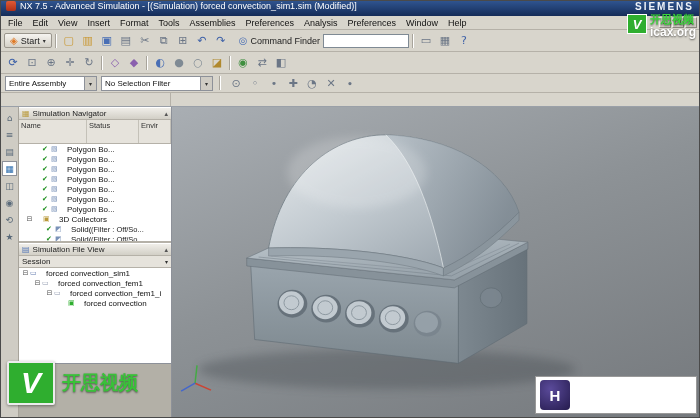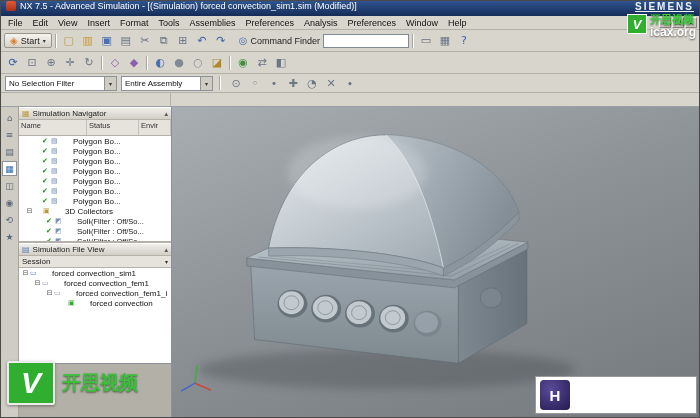--- a/index.html
+++ b/index.html
@@ -4,21 +4,21 @@
 <style>
   * { box-sizing:border-box; margin:0; padding:0; }
   html,body { width:700px; height:418px; overflow:hidden; }
   body { font-family:"Liberation Sans","DejaVu Sans",sans-serif; background:#d8d5cc; }
   .window { position:relative; width:700px; height:418px; display:flex; flex-direction:column; border:1px solid #4a4a4a; background:#d8d5cc; }
 
   
   .titlebar { height:15px; background:linear-gradient(#2f548f,#152c58); color:#fff; display:flex; gap:4px; padding:0 5px; font-size:9px; flex:0 0 auto; }
   .nx-logo { width:10px; height:10px; background:linear-gradient(#e05a35,#b03018); border-radius:2px; flex:0 0 auto; }
   .title-text { flex:1; white-space:nowrap; overflow:hidden; text-overflow:ellipsis; }
-  .brand { font-weight:bold; letter-spacing:2px; font-size:10px; color:#eef2f8;text-decoration:underline; }
+  .brand { font-weight:bold; letter-spacing:2px; font-size:10px; color:#eef2f8; }
 
   
   .menubar { height:14px; background:#d8d5cc; border-bottom:1px solid #b5b1a8; display:flex; align-items:center; font-size:9px; padding:0 2px; flex:0 0 auto; }
   .menu-items { display:flex; }
   .menu-item { padding:0 5px; color:#111; cursor:default; }
   .mdi-btns { margin-left:auto; display:flex; gap:1px; }
   .mdi-btn { width:12px; height:11px; background:#cdc9c0; border:1px solid #f5f3ef; border-right-color:#8a867d; border-bottom-color:#8a867d; font-size:7px; line-height:9px; text-align:center; color:#222; }
 
   
   .toolbar { height:22px; background:#d8d5cc; border-bottom:1px solid #b5b1a8; display:flex; align-items:center; gap:1px; padding:0 3px; font-size:9px; flex:0 0 auto; }
@@ -49,29 +49,29 @@
   .resource { width:18px; background:#cfccc4; border-right:1px solid #a8a49b; display:flex; flex-direction:column; align-items:center; padding-top:3px; gap:2px; }
   .res-icon { width:15px; height:15px; display:flex; align-items:center; justify-content:center; font-size:9px; font-family:"DejaVu Sans",sans-serif; border:1px solid transparent; }
   .res-icon.selected { background:#fff; border:1px solid #8d9199; }
 
   .panels { width:153px; display:flex; flex-direction:column; background:#d8d5cc; border-right:1px solid #8d9199; }
   .panel { display:flex; flex-direction:column; }
   .panel-header { height:13px; background:linear-gradient(#f0eee9,#d2cfc6); border-top:1px solid #fff; border-bottom:1px solid #b5b1a8; display:flex; align-items:center; gap:3px; padding:0 3px; font-size:8px; color:#222; flex:0 0 auto; }
   .ph-icon { font-size:8px; font-family:"DejaVu Sans",sans-serif; }
   .ph-title { flex:1; white-space:nowrap; overflow:hidden; }
   .ph-collapse { font-size:7px; color:#555; }
-  .cols { display:flex; height:16px; background:#e6e3dc; border-bottom:1px solid #b5b1a8; font-size:7.5px; color:#333; flex:0 0 auto; }
+  .cols { display:flex; height:24px; background:#e6e3dc; border-bottom:1px solid #b5b1a8; font-size:7.5px; color:#333; flex:0 0 auto; }
   .col { padding:1px 2px; border-right:1px solid #c4c1b8; white-space:nowrap; overflow:hidden; }
   .col-name { width:68px; } .col-status { width:52px; } .col-env { flex:1; }
   .tree { flex:1; background:#fff; overflow:hidden; }
   .trow { display:flex; align-items:center; height:10px; font-size:8px; color:#111; position:relative; white-space:nowrap; }
   .tw { width:9px; font-size:7px; color:#555; text-align:center; font-family:"DejaVu Sans",sans-serif; flex:0 0 auto; }
   .check { width:9px; font-size:7px; color:#1e8f1e; font-family:"DejaVu Sans",sans-serif; flex:0 0 auto; }
   .ticon { width:9px; font-size:7px; font-family:"DejaVu Sans",sans-serif; flex:0 0 auto; }
-  .tlabel { margin-left:13px; overflow:hidden; }
+  .tlabel { margin-left:7px; overflow:hidden; }
   .tstatus { position:absolute; left:72px; color:#222; font-size:7.5px; background:#fff; }
   .simnav { height:136px; border-bottom:2px solid #b5b1a8; }
   .fileview { height:120px; }
   .session { height:12px; background:#e6e3dc; border-bottom:1px solid #b5b1a8; font-size:8px; color:#222; display:flex; align-items:center; justify-content:space-between; padding:0 3px; flex:0 0 auto; }
   .left-footer { flex:1; background:#b3b0a7; border-top:1px solid #8d9199; }
 
   .viewport { flex:1; position:relative; background:linear-gradient(160deg,#a9aeb3 0%,#8d9296 45%,#75797d 100%); overflow:hidden; }
   .viewport svg { position:absolute; inset:0; width:100%; height:100%; }
 
   
@@ -178,26 +178,26 @@
         <span class="tb-icon" style="color: rgb(127, 138, 148);">○</span>
         <span class="tb-icon" style="color: rgb(176, 137, 46);">◪</span>
         <span class="tb-icon sep"></span>
         <span class="tb-icon" style="color: rgb(63, 143, 63);">◉</span>
         <span class="tb-icon" style="color: rgb(107, 118, 134);">⇄</span>
         <span class="tb-icon" style="color: rgb(107, 118, 134);">◧</span>
       </div>
   </div>
 
   <div class="filterbar">
+    <div class="dropdown dd-scope">
+      <span>Entire Assembly</span>
+      <span class="dd-caret">▾</span>
+    </div>
     <div class="dropdown dd-filter">
       <span>No Selection Filter</span>
-      <span class="dd-caret">▾</span>
-    </div>
-    <div class="dropdown dd-scope">
-      <span>Entire Assembly</span>
       <span class="dd-caret">▾</span>
     </div>
     <span class="tb-icon sep"></span>
     <div class="tb-group">
 
     <span class="tb-icon" style="color: rgb(107, 118, 134);">⊙</span>
         <span class="tb-icon" style="color: rgb(107, 118, 134);">◦</span>
         <span class="tb-icon" style="color: rgb(107, 118, 134);">•</span>
         <span class="tb-icon" style="color: rgb(107, 118, 134);">✚</span>
         <span class="tb-icon" style="color: rgb(107, 118, 134);">◔</span>

